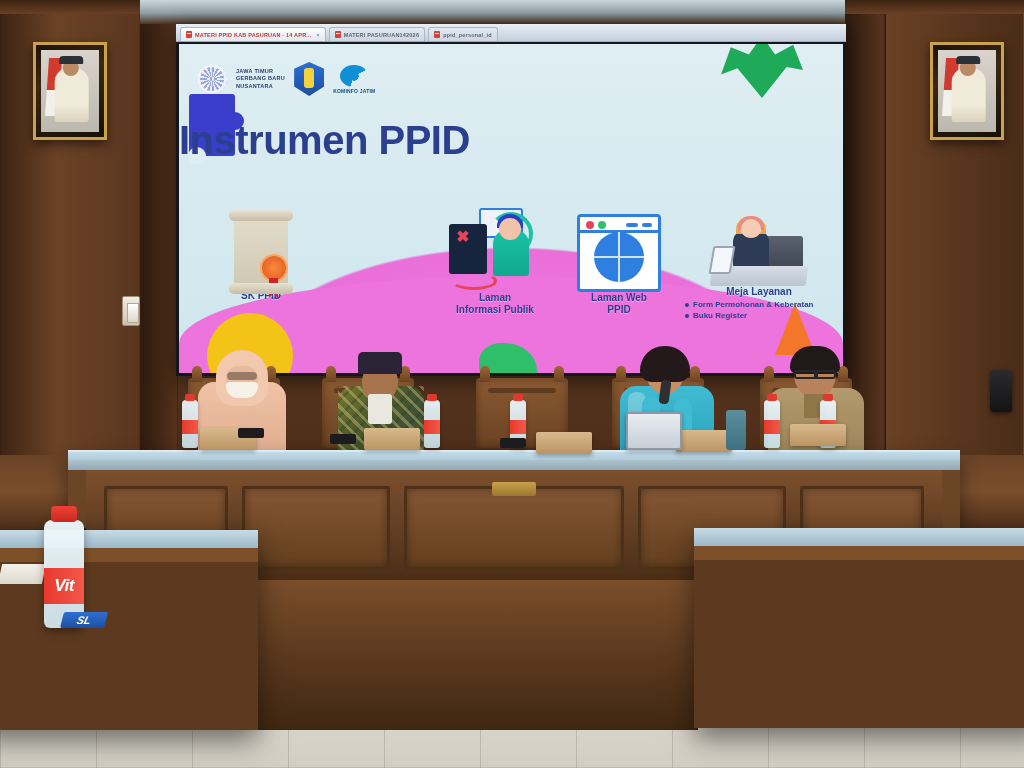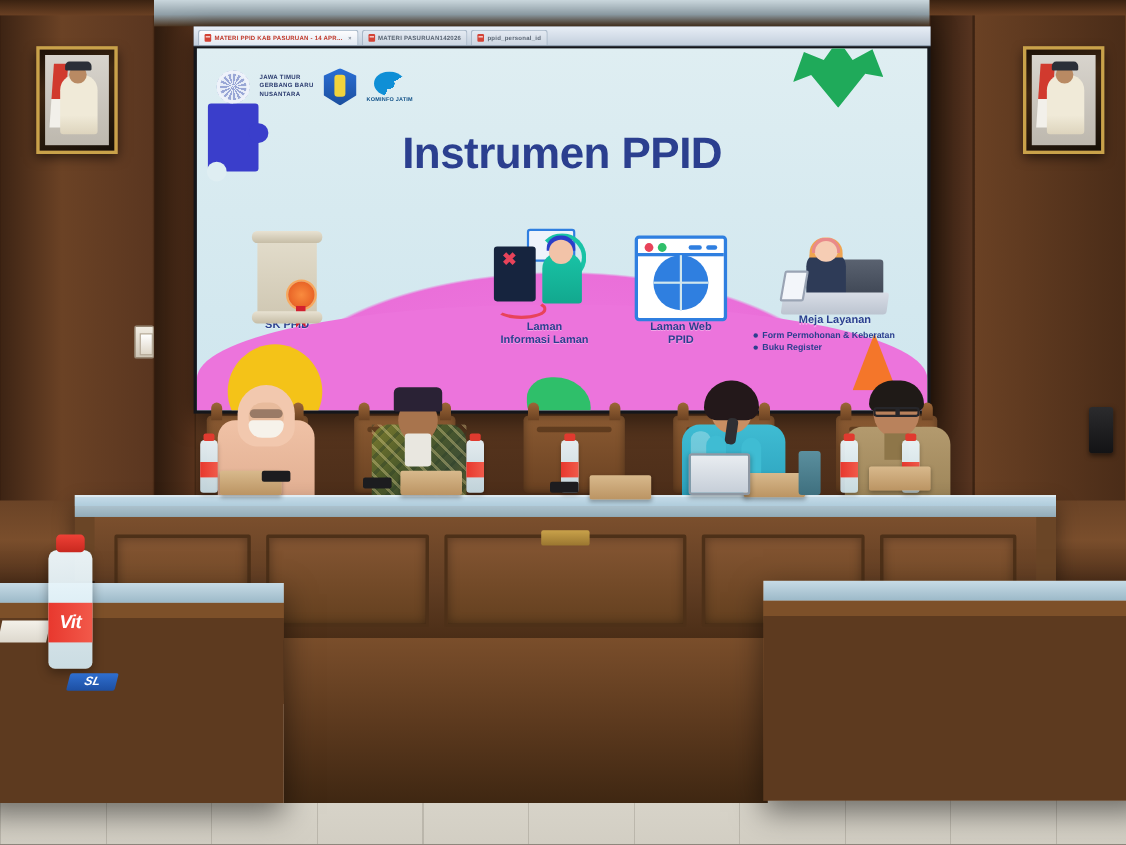--- a/index.html
+++ b/index.html
@@ -199,21 +199,21 @@
   }
   .logo-kominfo{ display:flex; flex-direction:column; align-items:center; gap:1px; }
   .kominfo-eye {
     width:28px; height:22px; border-radius:50%;
     background:radial-gradient(circle at 50% 50%, #0f8fd6 0 26%, transparent 27%),
                conic-gradient(from 200deg,#0f8fd6 0 62%, transparent 62%);
   }
   .kominfo-label{ font-size:5px; font-weight:bold; color:#0e4f86; letter-spacing:.2px; }
 
   .slide-title {
-    position:absolute; left:0; top:74px; width:100%; text-align:center;
+    position:absolute; left:0; top:74px; width:100%; 
     font-size:40px; font-weight:bold; color:#2b3f8f; letter-spacing:-.5px;
   }
   .slide-sub {
     position:absolute; left:0; top:122px; width:100%; text-align:center;
     font-size:12px; font-style:italic; color:#46589b;
   }
 
   .items { position:absolute; left:0; top:150px; width:100%; height:180px; }
   .item { position:absolute; text-align:center; }
   .item .label {
@@ -412,21 +412,21 @@
       repeating-linear-gradient(90deg, rgba(140,135,124,.35) 0 1px, transparent 1px 96px),
       repeating-linear-gradient(0deg, rgba(140,135,124,.3) 0 1px, transparent 1px 66px);
   }
   .baseboard{
     position:absolute; left:0; top:628px; width:1024px; height:14px;
     background:linear-gradient(180deg,#3c2413,#6a4225);
   }
 
   
   .fg-bottle {
-    position:absolute; left:44px; top:500px; width:40px; height:108px;
+    position:absolute; left:44px; top:520px; width:40px; height:108px;
     background:linear-gradient(180deg, rgba(238,248,252,.96), rgba(212,234,243,.92));
     border-radius:8px 8px 6px 6px;
     box-shadow:0 4px 10px rgba(0,0,0,.35);
   }
   .fg-bottle .cap{ position:absolute; left:7px; top:-14px; width:26px; height:16px;
     background:linear-gradient(180deg,#ef4136,#c8281f); border-radius:4px;}
   .fg-bottle .band{ position:absolute; left:0; top:48px; width:100%; height:36px;
     background:linear-gradient(90deg,#e8382e,#f2594a); display:flex; align-items:center;
     justify-content:center;}
   .fg-bottle .brand{ font-size:17px; font-weight:bold; color:#fff; font-style:italic; letter-spacing:-.5px;}
@@ -539,21 +539,21 @@
               <div class="pa-x">✖</div>
               <div class="pa-arc"></div>
               <div class="pa-body"></div>
               <div class="pa-hair"></div>
               <div class="pa-head"></div>
               <div class="pa-curve"></div>
             </div>
           </div>
           <div class="label">
             <span>Laman</span><br>
-            <span>Informasi Laman</span>
+            <span>Informasi Publik</span>
           </div>
         </div>
 
         <div class="item" style="left:378px; top:6px; width:124px;">
           <div class="art">
             <div class="web-art">
               <div class="bar"></div>
                 <div class="d1"></div>
                 <div class="d2"></div>
               <div class="l1"></div>

